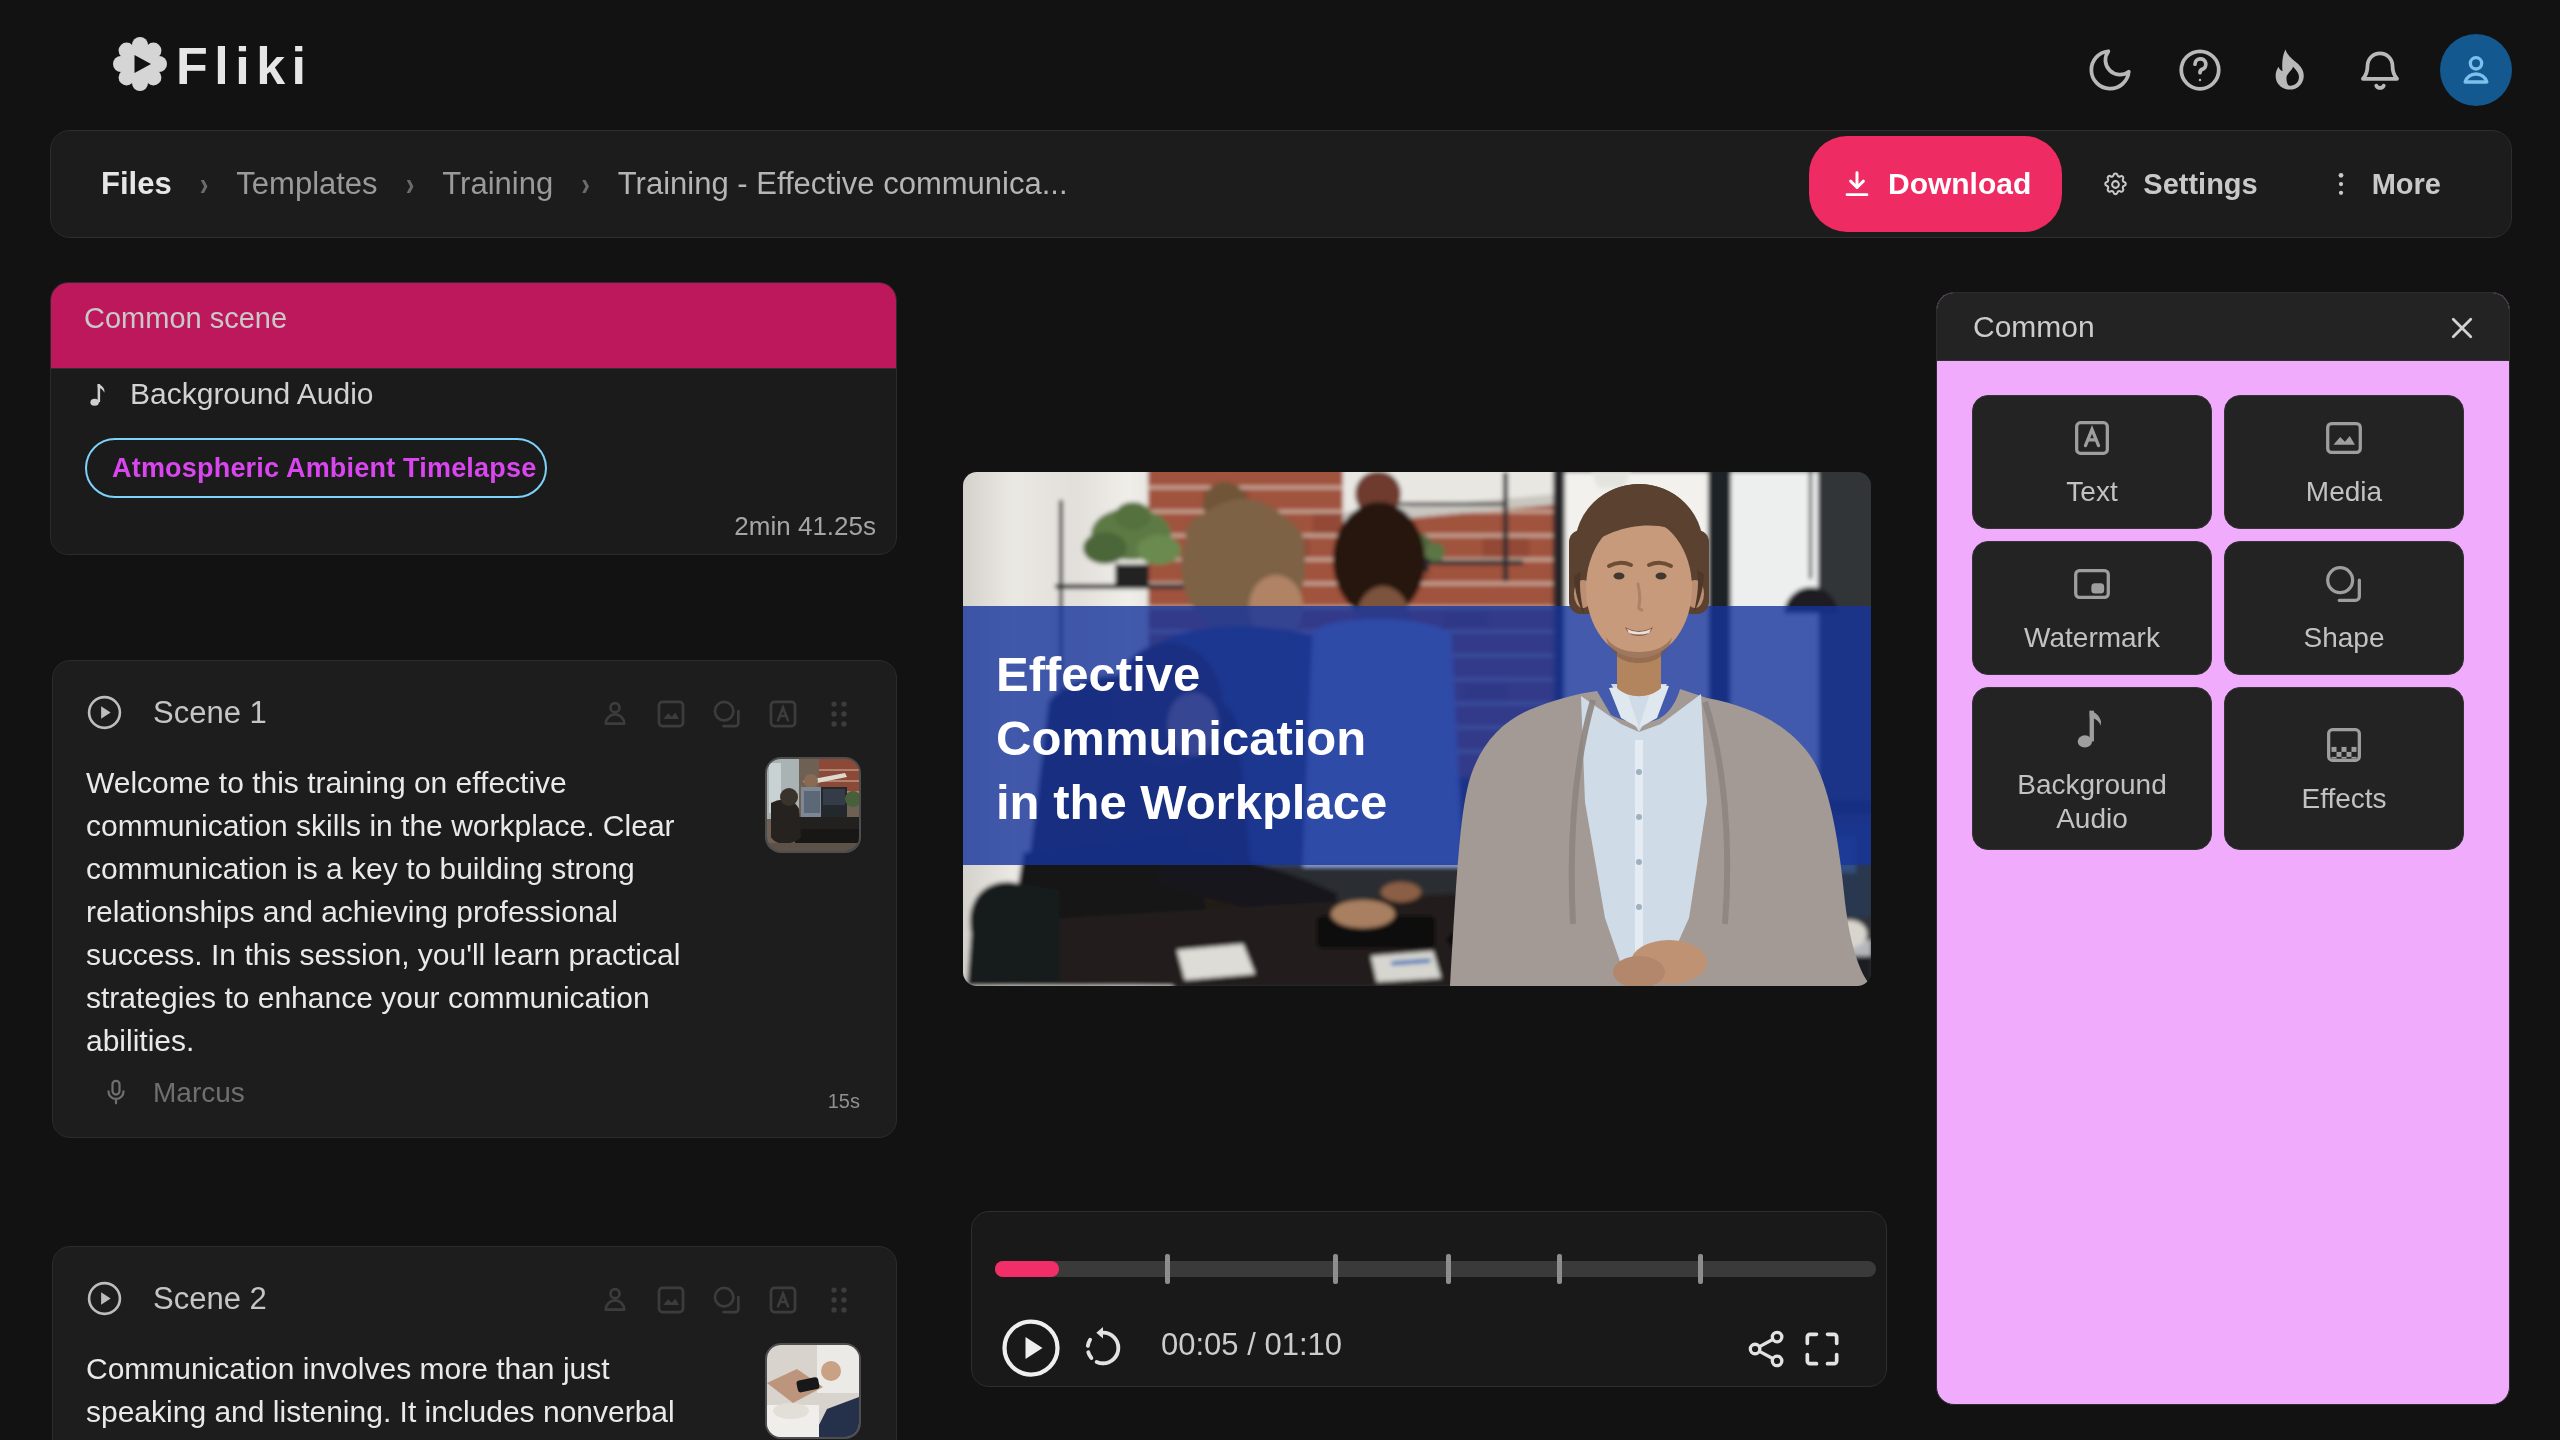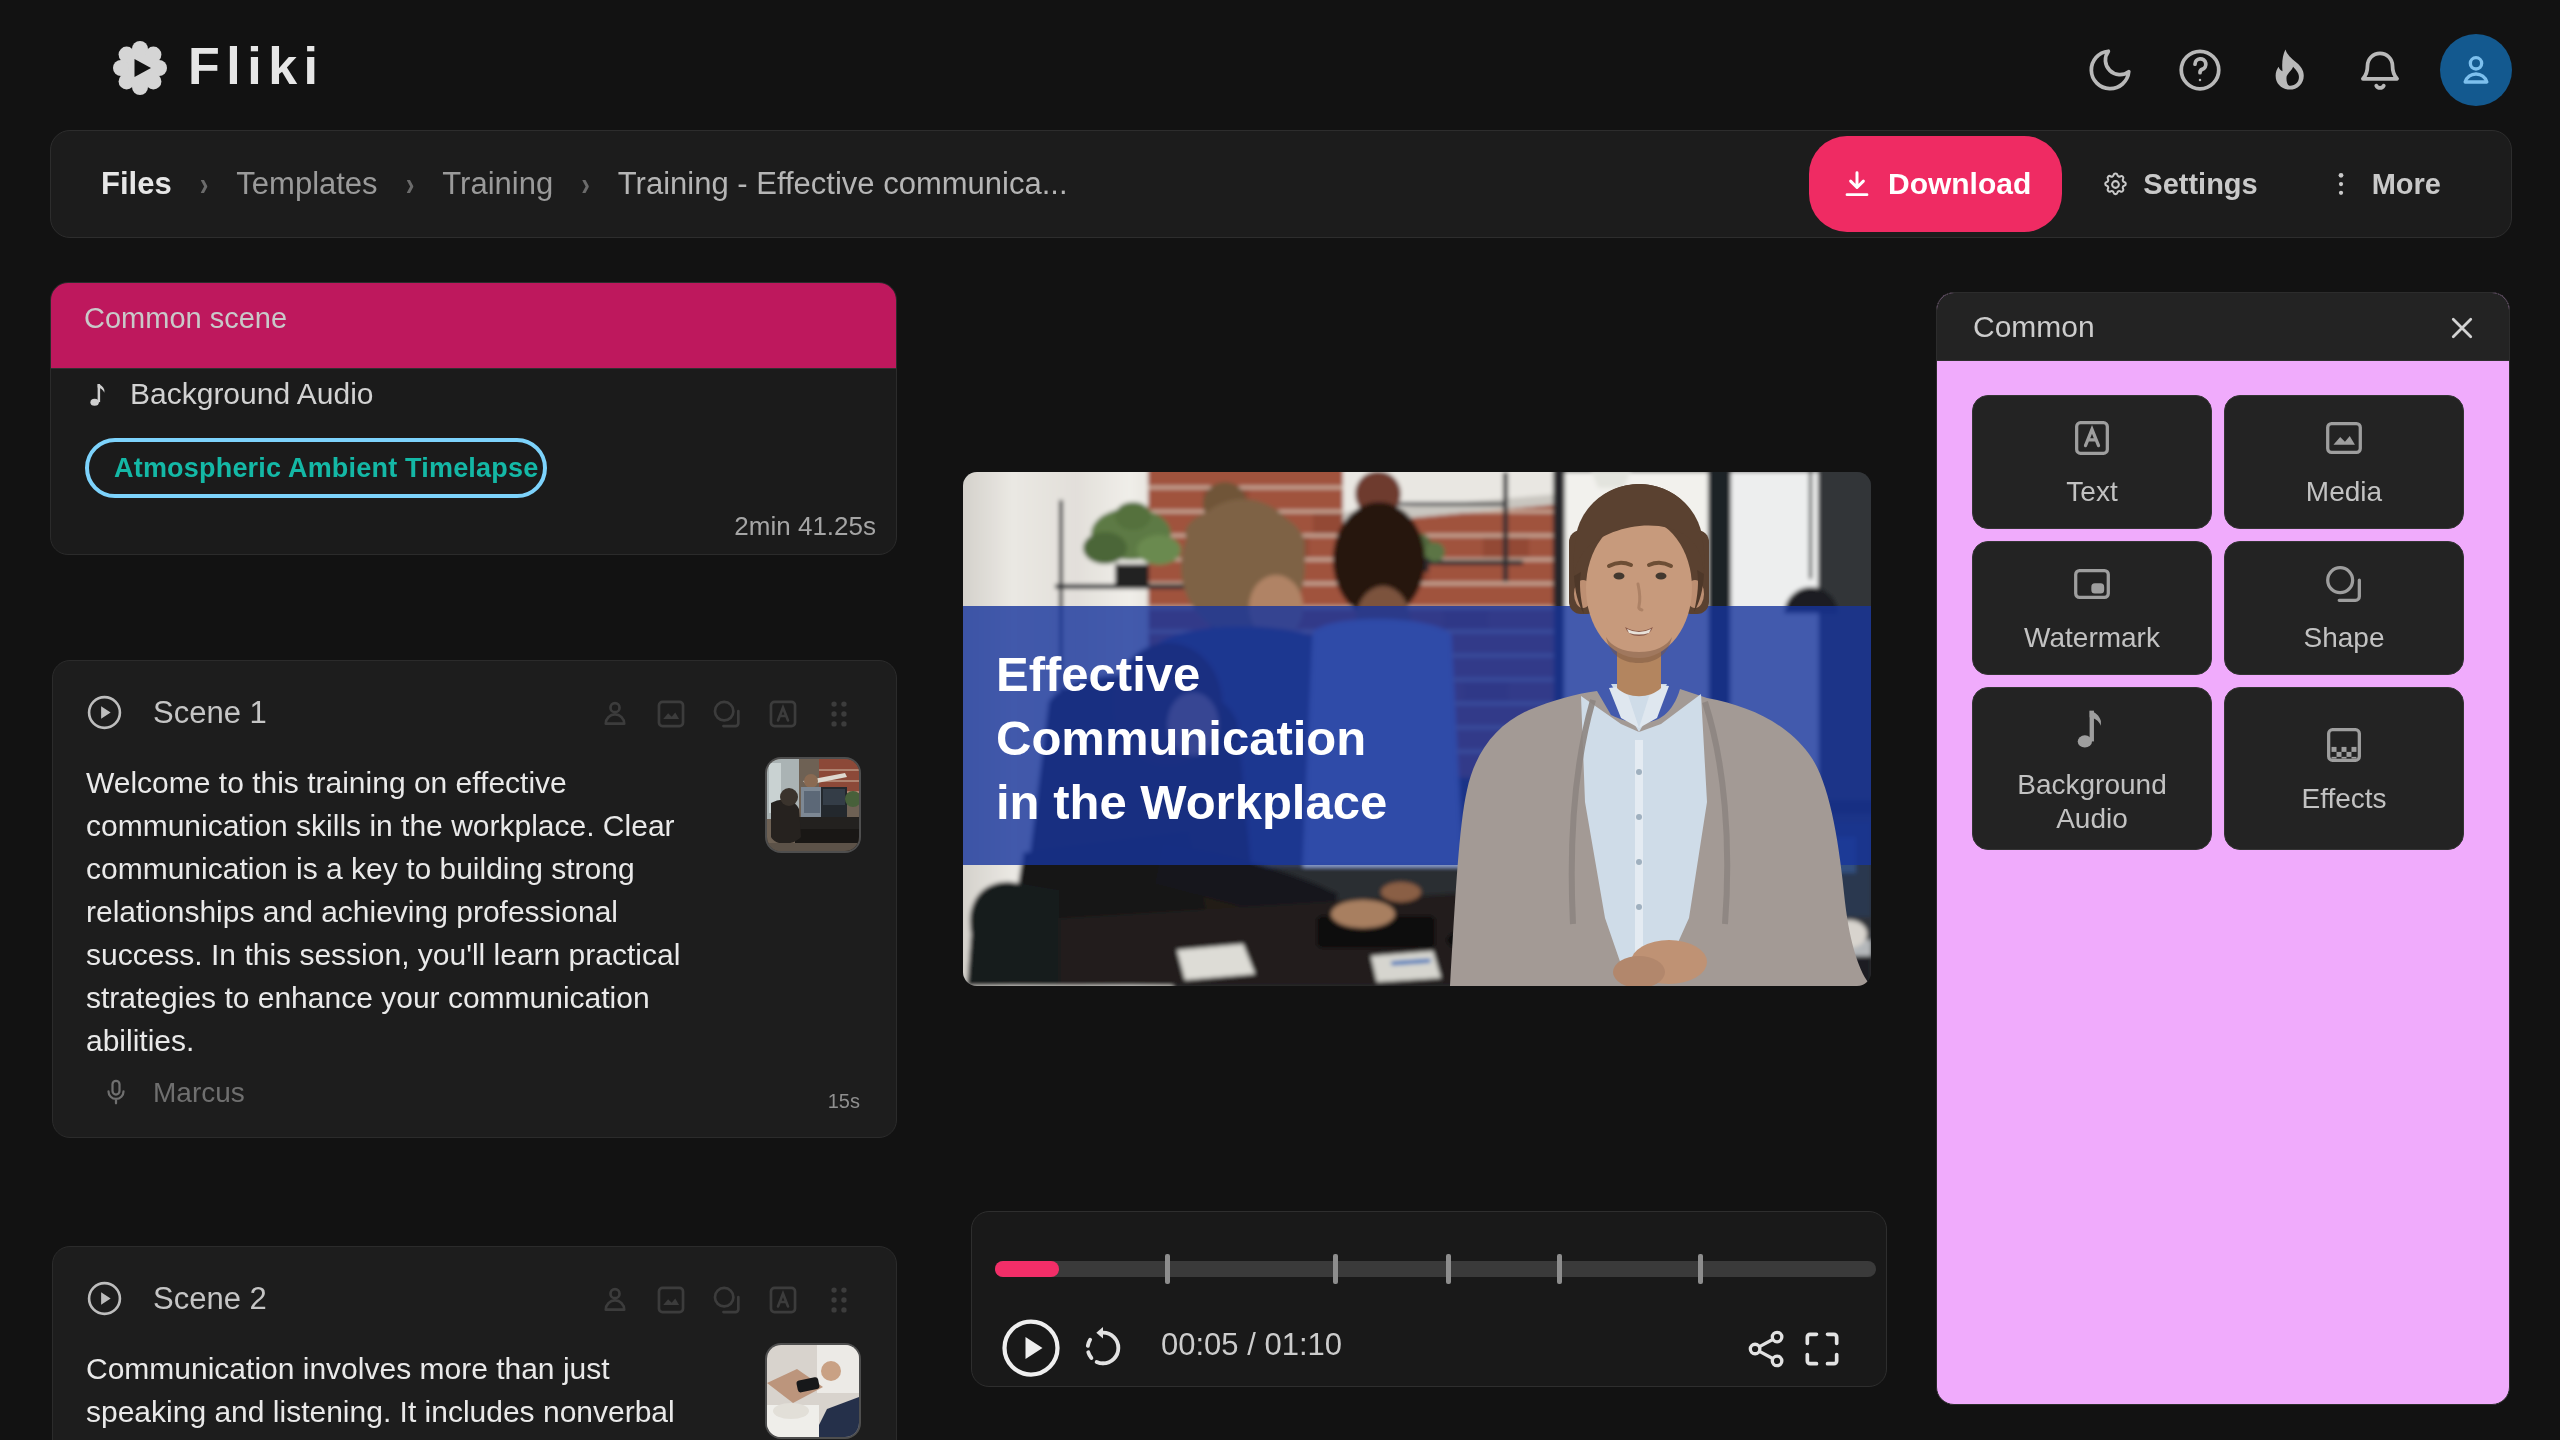--- a/index.html
+++ b/index.html
@@ -1,21 +1,21 @@
 <!DOCTYPE html>
 <html><head>
 <meta charset="utf-8">
 <style>
   * { margin:0; padding:0; box-sizing:border-box; }
   html,body { width:2560px; height:1440px; background:#121212; overflow:hidden;
     font-family:"Liberation Sans", sans-serif; }
   .abs { position:absolute; }
   svg { display:block; }
   
-  .logo { left:112px; top:36px; display:flex; align-items:flex-end; gap:20px; }
+  .logo { left:112px; top:36px; display:flex; align-items:flex-start; gap:8px; }
   .logo .word { color:#e6e6e6; font-size:52px; font-weight:bold; letter-spacing:6.5px; }
   .topicons { right:48px; top:34px; display:flex; align-items:center; gap:30px; }
   .iconbtn { width:60px; height:60px; display:flex; align-items:center; justify-content:center; }
   .avatar { width:72px; height:72px; border-radius:50%; background:#13598f;
     display:flex; align-items:center; justify-content:center; }
   
   .crumbbar { left:50px; top:130px; width:2462px; height:108px; background:#1c1c1c;
     border:1px solid #2d2d2d; border-radius:20px; }
   .crumbs { position:absolute; left:50px; top:0; height:106px; display:flex; align-items:center; gap:28px; }
   .crumbs .c1 { color:#e6e6e6; font-size:31px; font-weight:bold; }
@@ -30,23 +30,23 @@
   .more { display:flex; align-items:center; gap:16px; color:#c9c9c9; font-size:29px;
     font-weight:bold; margin-left:68px; }
   
   .card { background:#1d1d1d; border:1px solid #2b2b2b; border-radius:18px; }
   .cs-card { left:50px; top:282px; width:847px; height:273px; background:#1b1b1b; }
   .cs-head { position:absolute; left:0; top:0; width:100%; height:86px; background:#be185d;
     border-radius:17px 17px 0 0; border-bottom:1px solid #303030; }
   .cs-head span { position:absolute; left:33px; top:19px; font-size:29px; color:#c9c9c9; }
   .bgaudio { position:absolute; left:33px; top:94px; display:flex; align-items:center; gap:16px;
     color:#d2d2d2; font-size:30px; }
-  .pill { position:absolute; left:34px; top:155px; width:462px; height:60px; border:4px solid #7dd3fc;
+  .pill { position:absolute; left:34px; top:155px; width:462px; height:60px; border:2px solid #7dd3fc;
     border-radius:31px; display:flex; align-items:center; padding-left:25px; white-space:nowrap;
-    color:#14b8a6; font-size:27px; font-weight:bold; letter-spacing:0.2px; }
+    color:#d946ef; font-size:27px; font-weight:bold; letter-spacing:0.2px; }
   .cs-time { position:absolute; right:20px; top:228px; color:#a5a5a5; font-size:26px; }
   
   .scene-head { position:absolute; left:33px; top:33px; display:flex; align-items:center; gap:30px;
     color:#c5c5c5; font-size:31px; }
   .scene-icons { position:absolute; right:40px; top:36px; display:flex; align-items:center; gap:22px; }
   .scene-text { position:absolute; left:33px; color:#e9e9e9; font-size:30px; line-height:43px; }
   .thumb { position:absolute; border-radius:14px; overflow:hidden; box-shadow:0 0 0 2px #4e4e4e; }
   .voice { position:absolute; left:48px; bottom:28px; display:flex; align-items:flex-start; gap:22px;
     color:#6f6f6f; font-size:28px; }
   .dur { position:absolute; right:36px; bottom:24px; color:#8f8f8f; font-size:20px;margin-left:17px; }

